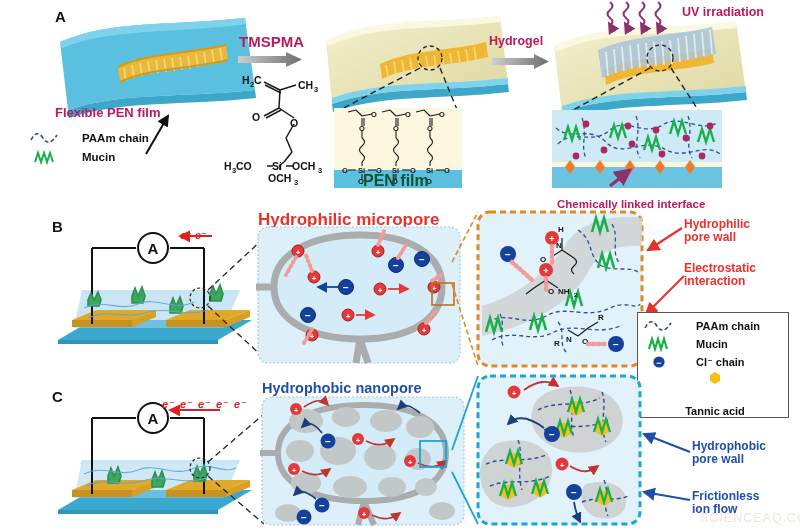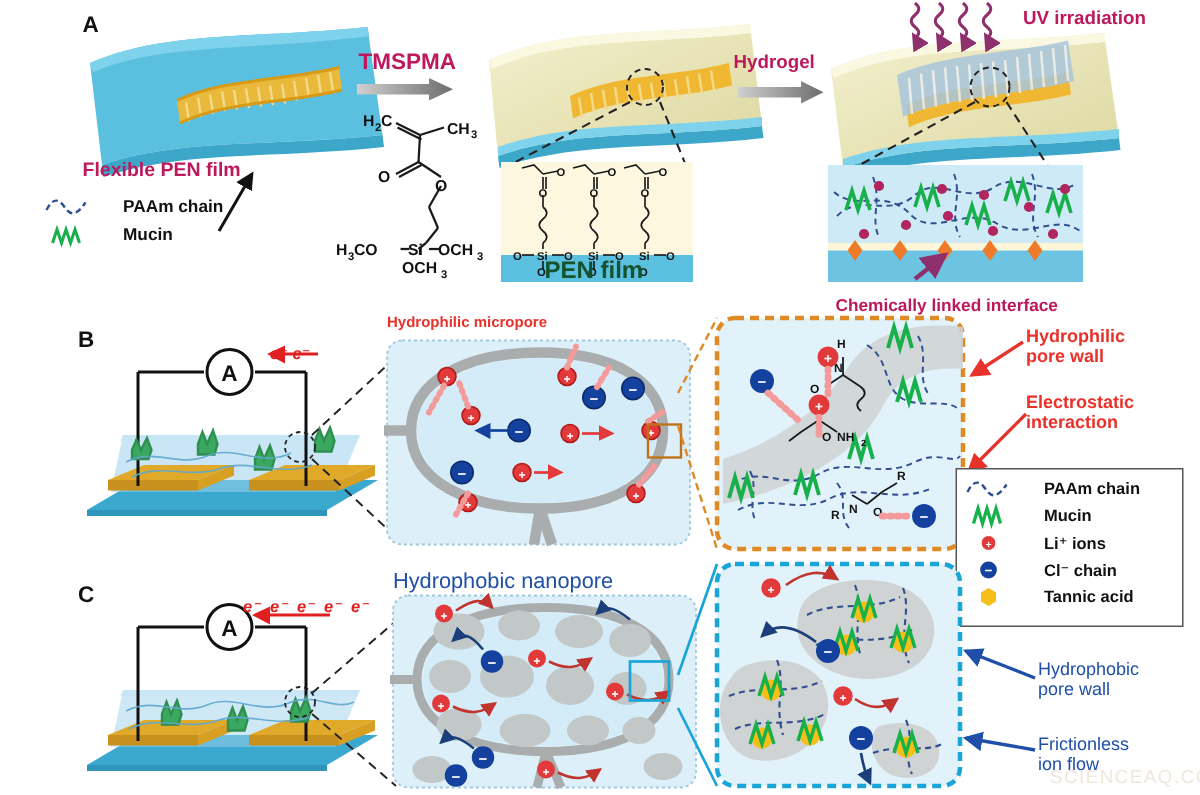--- a/index.html
+++ b/index.html
@@ -2,21 +2,21 @@
 <html><head>
 <meta charset="utf-8">
 <style>
   html,body{margin:0;padding:0;background:#ffffff;}
   body{width:800px;height:530px;position:relative;overflow:hidden;
        font-family:"Liberation Sans","DejaVu Sans",sans-serif;}
   .abs{position:absolute;}
   .panel-letter{font-weight:bold;font-size:15px;color:#111;}
   .lbl{font-weight:bold;color:#be185d;}
   .red-lbl{font-weight:bold;color:#e8312a;}
-  .blue-lbl{font-weight:normal;color:#1f4fa8;}
+  .blue-lbl{font-weight:bold;color:#1f4fa8;}
   svg{display:block;overflow:visible;}
   .legendbox{border:1px solid #555;background:#fff;}
   .legrow{display:flex;align-items:center;height:18px;gap:20px;}
   .legicon{width:34px;display:flex;justify-content:center;align-items:center;}
   .legtext{font-size:11px;font-weight:bold;color:#111;}
   .wm{color:#f0e6dc;font-size:12.5px;letter-spacing:1px;font-weight:normal;}
   .chemtxt{font-family:"Liberation Sans",sans-serif;font-weight:bold;fill:#111;}
 </style>
 </head>
 <body>
@@ -324,21 +324,21 @@
   <path d="M58,76 L78,60" stroke="#8e2f6e" stroke-width="3" fill="none" marker-end="url(#uvm2)"></path>
   <defs>
       <marker id="uvm2" markerWidth="7" markerHeight="7" refX="5" refY="3.2" orient="auto">
     <path d="M0,0 L6,3.2 L0,6 z" fill="#8e2f6e"></path>
       </marker>
     </defs>
 </svg>
 <div class="abs lbl" style="left:557px;top:170px;font-size:11.5px;margin-top:28px;">Chemically  linked interface</div>
 
 <div class="abs panel-letter" style="left:52px;top:218px;">B</div>
-<div class="abs red-lbl" style="left:258px;top:210px;font-size:10px;">Hydrophilic micropore</div>
+<div class="abs red-lbl" style="left:258px;top:210px;font-size:17px;">Hydrophilic micropore</div>
 
 <svg class="abs" style="left:52px;top:228px;" width="210" height="130">
 
   <path d="M6,112 L40,92 L200,92 L166,112 Z" fill="#3aa8cf"></path>
   <path d="M6,112 L6,116 L166,116 L166,112 Z" fill="#2f95ba"></path>
 
   <path d="M30,62 L188,62 L172,100 L22,100 Z" fill="#9fd2ee" opacity="0.55"></path>
   <path d="M30,62 L188,62 L186,66 L28,66 Z" fill="#c4e6f7" opacity="0.7"></path>
 
   <g>
@@ -572,36 +572,27 @@
     <div class="legicon">
       <svg width="32" height="14">
           <path d="M6,12 L9,2 L12,12 L15,2 L18,12 L21,2 L24,12" stroke="#17b04a" stroke-width="2.2" fill="none"></path>
         </svg>
     </div>
     <div class="legtext">Mucin</div>
   </div>
   <div class="legrow" style="margin-left:4px;">
     <div class="legicon">
       <svg width="32" height="14">
-          <circle cx="16" cy="7" r="4.6" fill="#e23a3a"></circle>
-          <text x="16" y="10" text-anchor="middle" font-size="7" fill="#fff" font-weight="bold">+</text>
-        </svg>
-    </div>
-    <div class="legtext">Li⁺ ions</div>
-  </div>
-  <div class="legrow" style="margin-left:4px;">
-    <div class="legicon">
-      <svg width="32" height="14">
           <circle cx="16" cy="7" r="5.6" fill="#14419e"></circle>
           <text x="16" y="10.5" text-anchor="middle" font-size="9" fill="#fff" font-weight="bold">−</text>
         </svg>
     </div>
     <div class="legtext">Cl⁻ chain</div>
   </div>
-  <div class="legrow" style="margin-left:4px;">
+  <div class="legrow" style="margin-left:4px;flex-direction:column;">
     <div class="legicon">
       <svg width="32" height="14">
           <polygon points="16,1 21,4 21,10 16,13 11,10 11,4" fill="#f5bf18"></polygon>
         </svg>
     </div>
     <div class="legtext">Tannic acid</div>
   </div>
 </div>
 
 <div class="abs panel-letter" style="left:52px;top:388px;">C</div>

